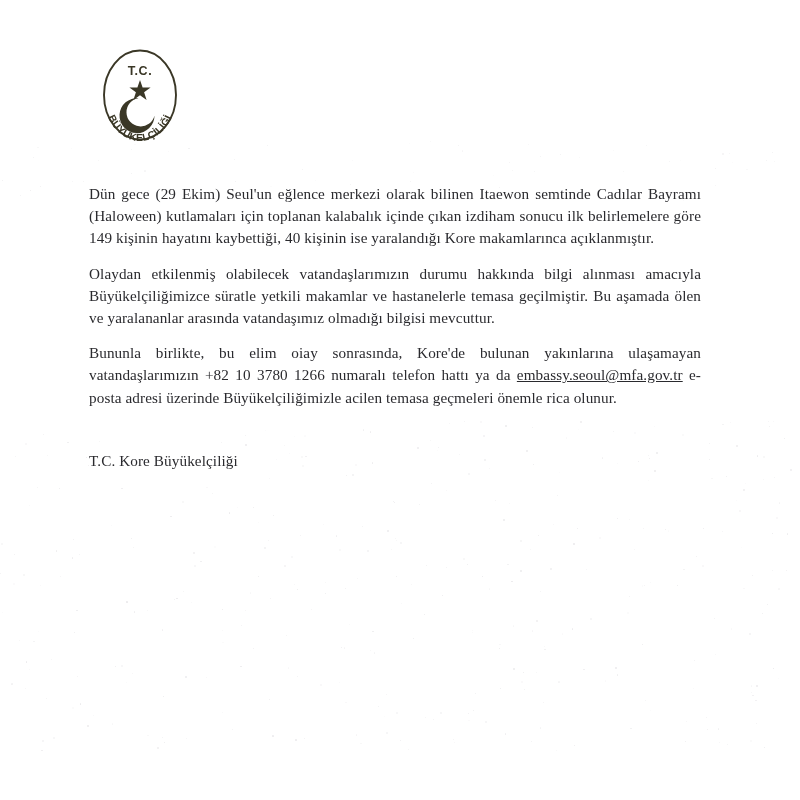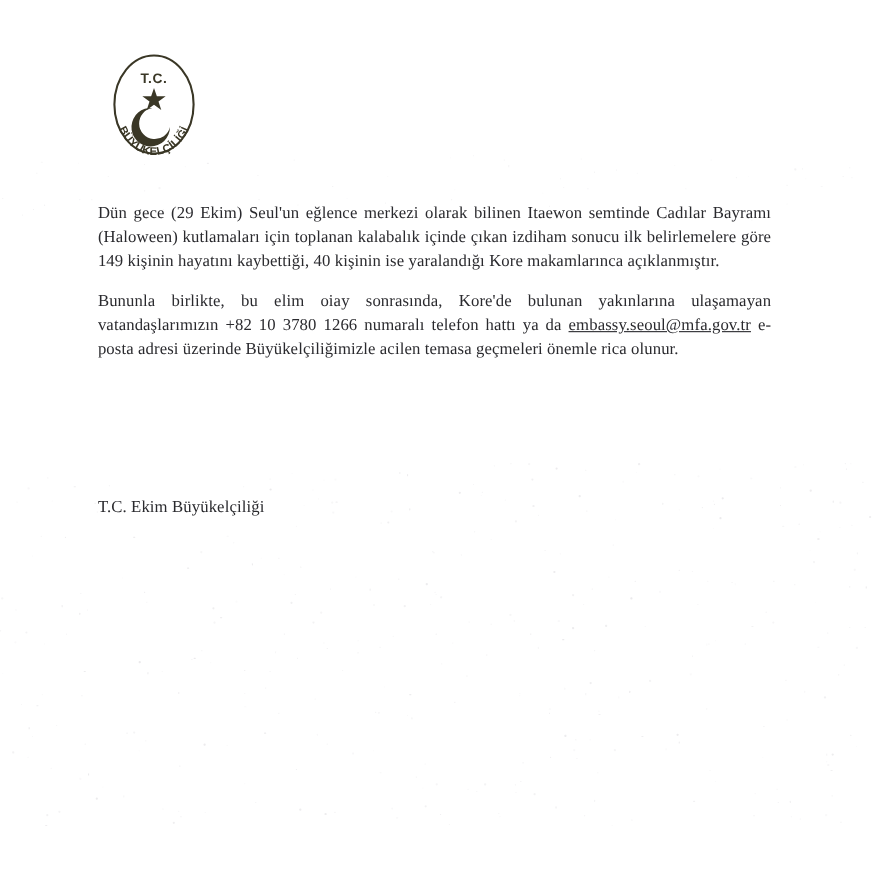--- a/index.html
+++ b/index.html
@@ -102,25 +102,26 @@
       <text font-family="'Liberation Sans', sans-serif" font-size="10.2" font-weight="600" fill="#3a3726" letter-spacing="0.4">
         <textPath href="#arcBottom" startOffset="50%" text-anchor="middle">BÜYÜKELÇİLİĞİ</textPath>
       </text>
     </svg>
   </div>
 
   <div class="letter-body">
 
     <p class="para">Dün gece (29 Ekim) Seul'un eğlence merkezi olarak bilinen Itaewon semtinde Cadılar Bayramı (Haloween) kutlamaları için toplanan kalabalık içinde çıkan izdiham sonucu ilk belirlemelere göre 149 kişinin hayatını kaybettiği, 40 kişinin ise yaralandığı Kore makamlarınca açıklanmıştır.</p>
 
+    <p class="para">Olaydan etkilenmiş olabilecek vatandaşlarımızın durumu hakkında bilgi alınması amacıyla Büyükelçiliğimizce süratle yetkili makamlar ve hastanelerle temasa geçilmiştir. Bu aşamada ölen ve yaralananlar arasında vatandaşımız olmadığı bilgisi mevcuttur.</p>
 
     <p class="para"><span>Bununla birlikte, bu elim oiay sonrasında, Kore'de bulunan yakınlarına ulaşamayan vatandaşlarımızın +82 10 3780 1266 numaralı telefon hattı ya da </span><span class="email-link">embassy.seoul@mfa.gov.tr</span><span> e-posta adresi üzerinde Büyükelçiliğimizle acilen temasa geçmeleri önemle rica olunur.</span></p>
   </div>
 
-  <div class="signature">T.C. Ekim Büyükelçiliği</div>
+  <div class="signature">T.C. Kore Büyükelçiliği</div>
 
   <div class="noise-layer">
       <div class="speck" style="left: 18.8px; top: 639.6px; width: 1.1px; height: 1.1px; opacity: 0.25;"></div>
       <div class="speck" style="left: 244.7px; top: 443.9px; width: 2px; height: 2px; opacity: 0.56;"></div>
       <div class="speck" style="left: 110.5px; top: 524.6px; width: 1.3px; height: 1.3px; opacity: 0.17;"></div>
       <div class="speck" style="left: 387px; top: 530.3px; width: 1.8px; height: 1.8px; opacity: 0.52;"></div>
       <div class="speck" style="left: 322.5px; top: 524.1px; width: 1.1px; height: 1.1px; opacity: 0.19;"></div>
       <div class="speck" style="left: 400.5px; top: 602.7px; width: 0.9px; height: 0.9px; opacity: 0.28;"></div>
       <div class="speck" style="left: 727.1px; top: 743.7px; width: 0.9px; height: 0.9px; opacity: 0.42;"></div>
       <div class="speck" style="left: 221.9px; top: 608.8px; width: 1.6px; height: 1.6px; opacity: 0.57;"></div>

